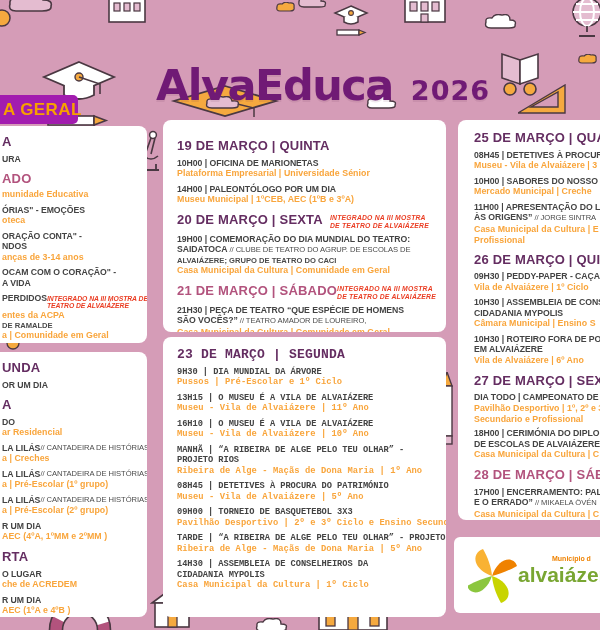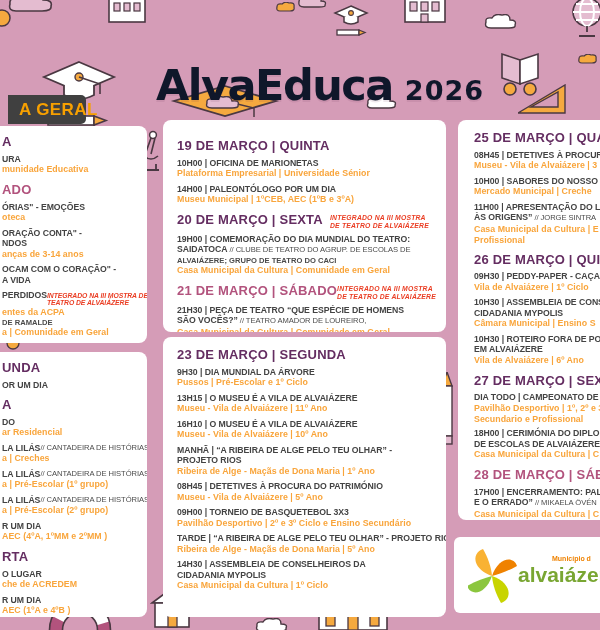--- a/index.html
+++ b/index.html
@@ -6,43 +6,43 @@
   body{
     position:relative;width:600px;height:630px;overflow:hidden;
     background:#d59cb7;
     font-family:"Liberation Sans",sans-serif;
   }
   svg{display:block}
   .doodle{position:absolute;z-index:1;}
   
   .title{
     position:absolute;left:156px;top:36px;z-index:3;
-    display:flex;align-items:baseline;gap:12px;color:#0f172a;
+    display:flex;align-items:baseline;gap:18px;color:#701a75;
     font-family:"DejaVu Sans",sans-serif;font-weight:800;
     text-shadow:0 2px 0 rgba(96,42,78,.10);
   }
   .title .main{font-size:43px;letter-spacing:-1.5px;}
   .title .year{font-size:27px;letter-spacing:1px;margin-top:39px;}
   
   .chip{
-    position:absolute;left:8px;top:95px;width:78px;height:29px;z-index:2;
-    background:#404040;border-radius:0 5px 5px 0;
+    position:absolute;left:0;top:95px;width:78px;height:29px;z-index:2;
+    background:#a21caf;border-radius:0 5px 5px 0;
     display:flex;align-items:center;
     color:#f7a000;font-weight:800;font-size:17px;letter-spacing:.4px;
-    padding-left:11px;box-sizing:border-box;white-space:nowrap;
+    padding-left:3px;box-sizing:border-box;white-space:nowrap;
   }
   
   .card{
     position:absolute;background:#fff;border-radius:8px;z-index:2;
     box-sizing:border-box;overflow:hidden;
   }
   .card-l1{left:-56px;top:126px;width:203px;height:217px;padding:8px 4px 8px 58px;}
   .card-l2{left:-56px;top:352px;width:203px;height:265px;padding:8px 4px 8px 58px;}
   .card-m1{left:163px;top:120px;width:283px;height:212px;padding:18px 14px;}
-  .card-m2{left:163px;top:337px;width:283px;height:280px;padding:10px 14px;}
+  .card-m2{left:163px;top:337px;width:283px;height:280px;padding:10px 14px;font-family:Liberation Mono, monospace;}
   .card-r {left:458px;top:120px;width:172px;height:400px;padding:10px 0 10px 16px;}
   .logo-box{left:454px;top:537px;width:176px;height:76px;border-radius:6px;padding:0;}
   
   .ln{white-space:nowrap;}
   .ln .txt{flex:0 0 auto;}
   .day{
     display:flex;align-items:flex-start;
     font-weight:800;font-size:13px;line-height:15px;color:#642d61;
     letter-spacing:.2px;margin:7px 0 3px;
   }
@@ -235,24 +235,24 @@
 
 <div class="chip">A GERAL</div>
 
 <div class="card card-l1">
     <div class="ln day">
       <span class="txt">A</span>
     </div>
     <div class="ln event">
       <span class="txt">URA</span>
     </div>
-    <div class="ln loc"><span class="txt">munidade Educativa</span></div>
     <div class="ln day sat">
       <span class="txt">ADO</span>
     </div>
+    <div class="ln loc"><span class="txt">munidade Educativa</span></div>
     <div class="ln event">
       <span class="txt">ÓRIAS" - EMOÇÕES</span>
     </div>
     <div class="ln loc"><span class="txt">oteca</span></div>
     <div class="ln event">
       <span class="txt">ORAÇÃO CONTA" -</span>
     </div>
     <div class="ln event2"><span class="txt">NDOS</span></div>
     <div class="ln loc"><span class="txt">anças de 3-14 anos</span></div>
     <div class="ln event">

